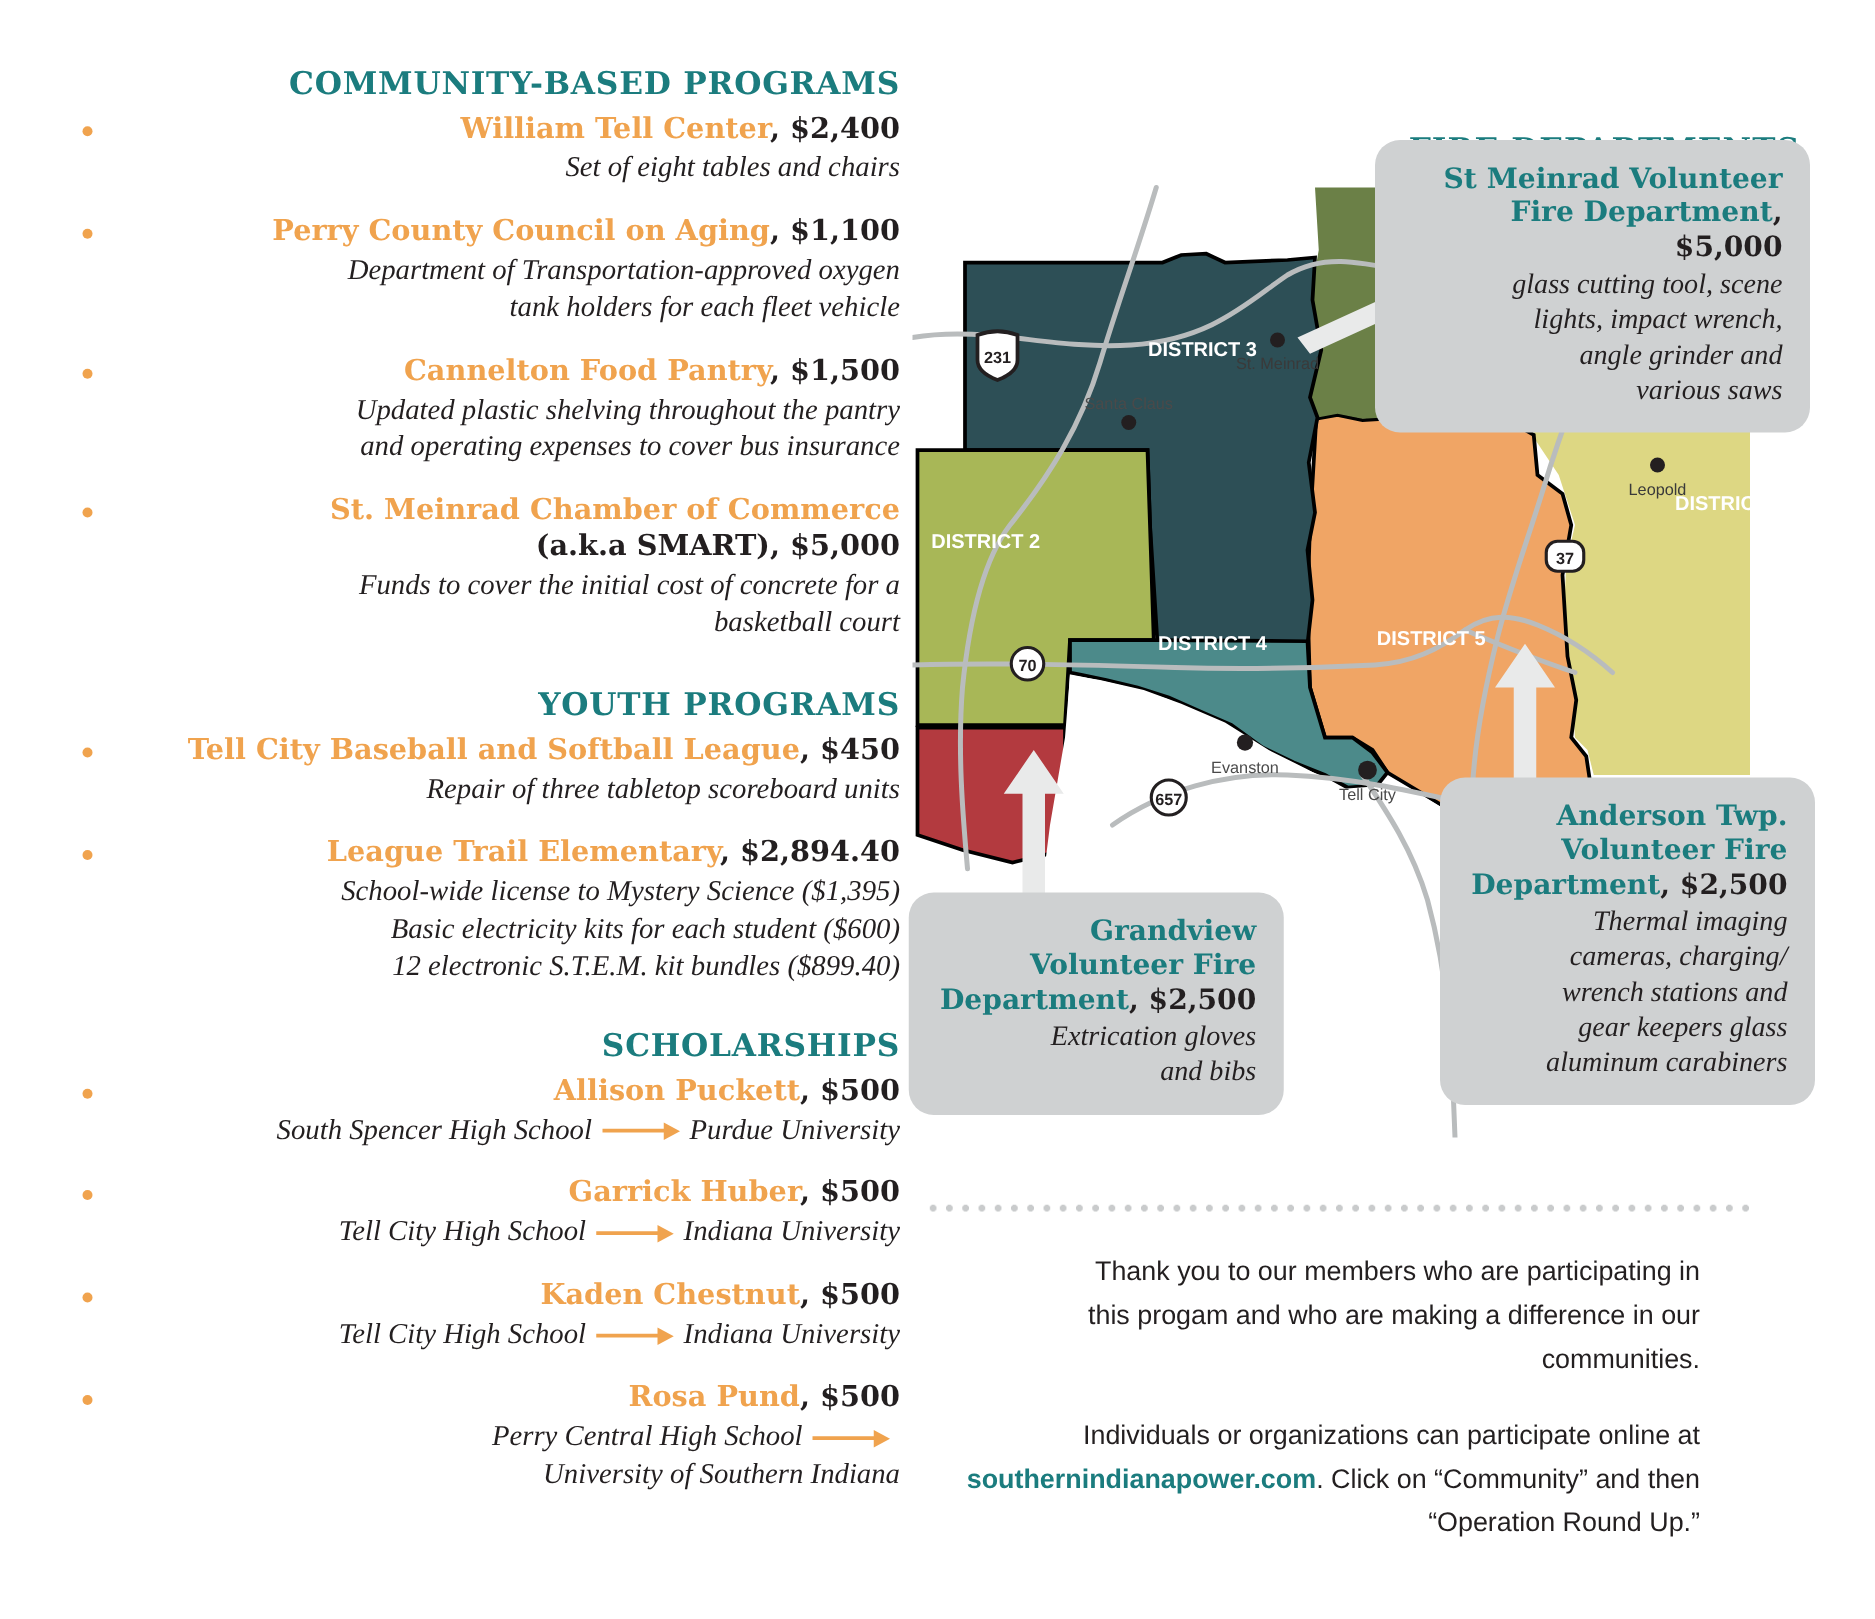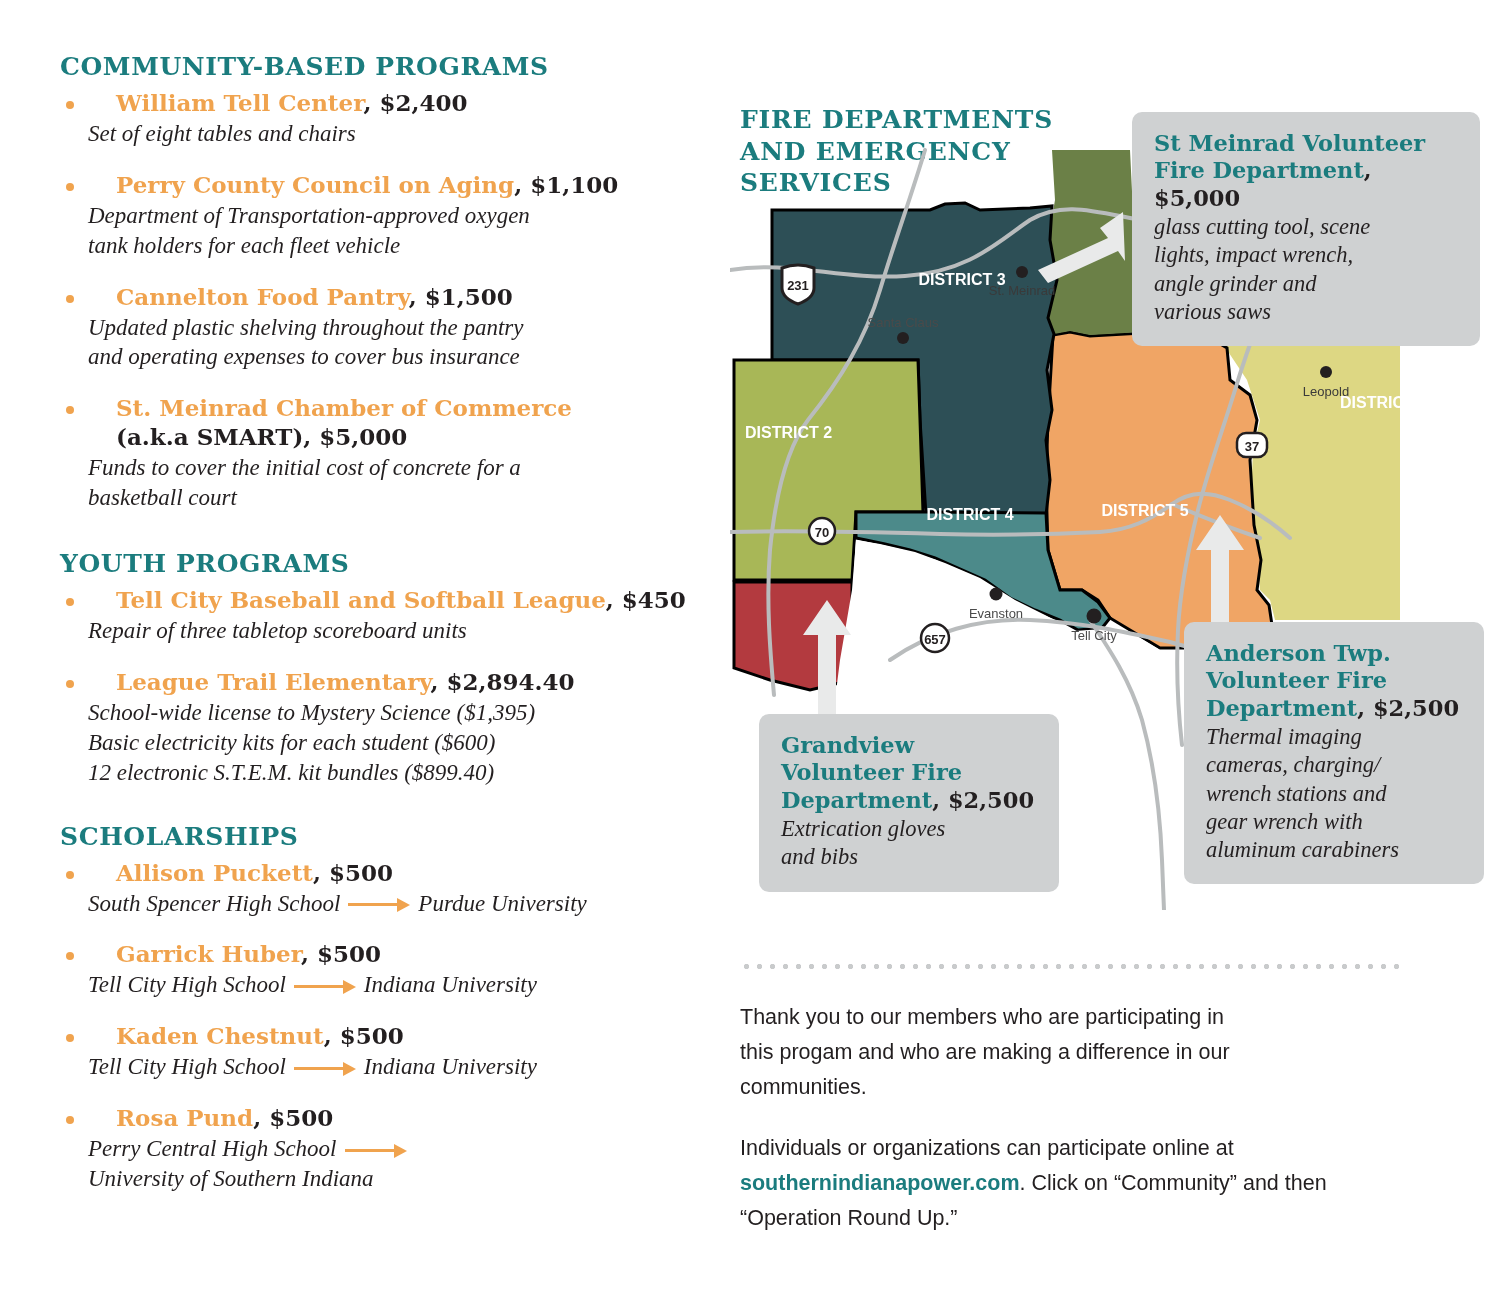--- a/index.html
+++ b/index.html
@@ -3,21 +3,21 @@
 <meta charset="utf-8">
 <style>
   html,body{margin:0;padding:0;}
   body{
     width:1500px;height:1295px;
     background:#ffffff;
     font-family:"Liberation Serif",serif;
     position:relative;
     overflow:hidden;
   }
-  .page{position:relative;width:1354px;height:1295px;}
+  .page{position:relative;width:1354px;height:1295px;text-align:right;}
 
   
   .left-col{
     position:absolute;left:60px;top:52px;width:660px;
   }
   .sec-head{
     font-family:"DejaVu Serif",serif;
     font-weight:bold;
     font-size:25px;
     letter-spacing:.6px;
@@ -98,24 +98,23 @@
   .map-wrap{
     position:absolute;left:730px;top:120px;
     width:670px;height:790px;
   }
   .map-wrap svg{display:block;}
 
   
   .callout{
     position:absolute;
     background:#cfd1d2;
-    border-radius:10px;
+    border-radius:20px;
     padding:18px 22px 20px 22px;
     box-sizing:border-box;
-    margin-left:32px;
   }
   .co-title{
     font-family:"DejaVu Serif",serif;
     font-weight:bold;
     font-size:22.5px;
     line-height:1.22;
     color:#1b7c7e;
   }
   .co-amt{color:#231f20;}
   .co-desc{
@@ -353,21 +352,21 @@
       <span style="display:block">various saws</span>
     </div>
   </div>
 
   <div class="callout" id="callout-anderson">
     <div class="co-title"><span>Anderson Twp. Volunteer Fire Department</span><span class="co-amt">, $2,500</span></div>
     <div class="co-desc">
       <span style="display:block">Thermal imaging</span>
       <span style="display:block">cameras, charging/</span>
       <span style="display:block">wrench stations and</span>
-      <span style="display:block">gear wrench with</span>
+      <span style="display:block">gear keepers glass</span>
       <span style="display:block">aluminum carabiners</span>
     </div>
   </div>
 
   <div class="callout" id="callout-grandview">
     <div class="co-title"><span>Grandview Volunteer Fire Department</span><span class="co-amt">, $2,500</span></div>
     <div class="co-desc">
       <span style="display:block">Extrication gloves</span>
       <span style="display:block">and bibs</span>
     </div>

